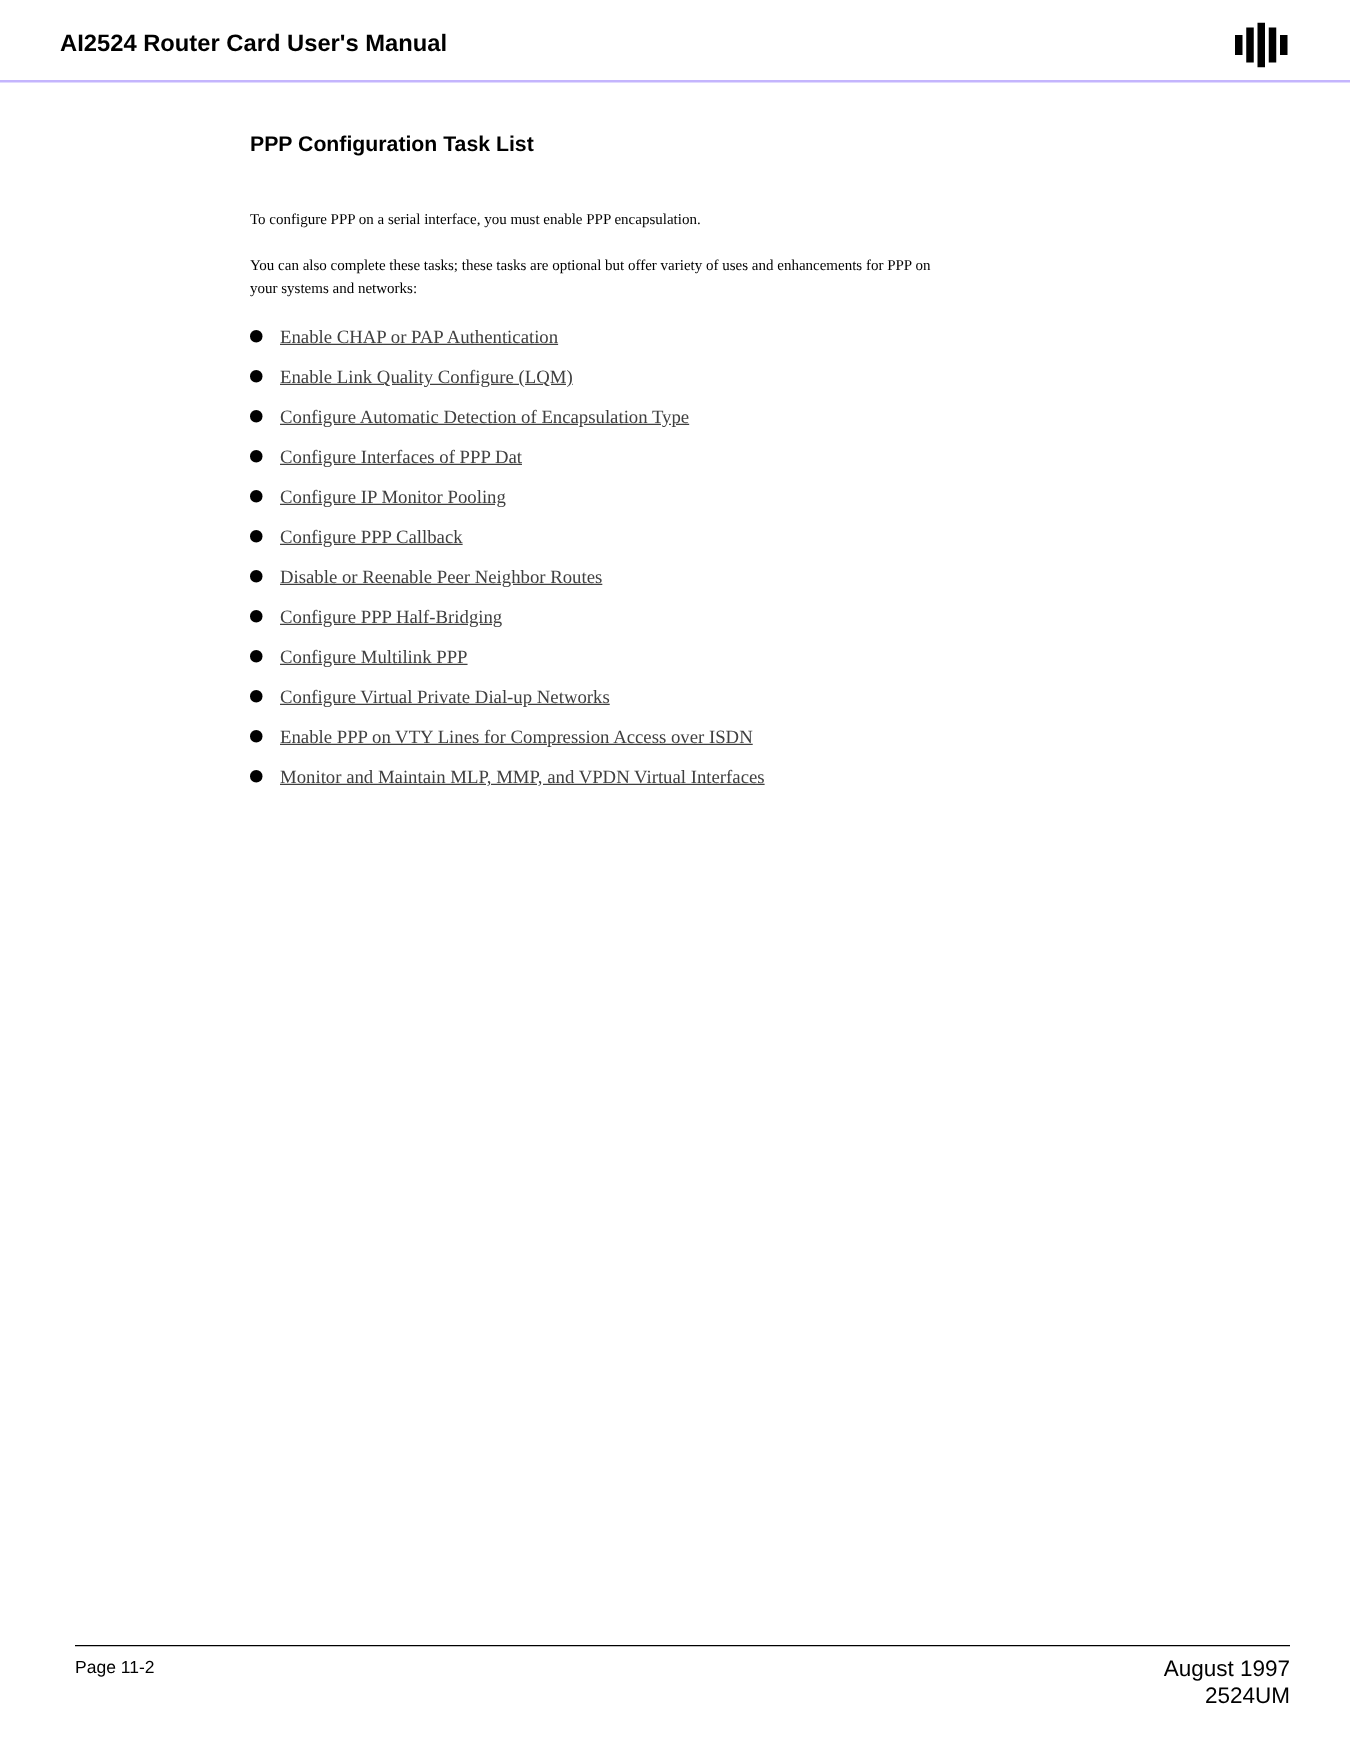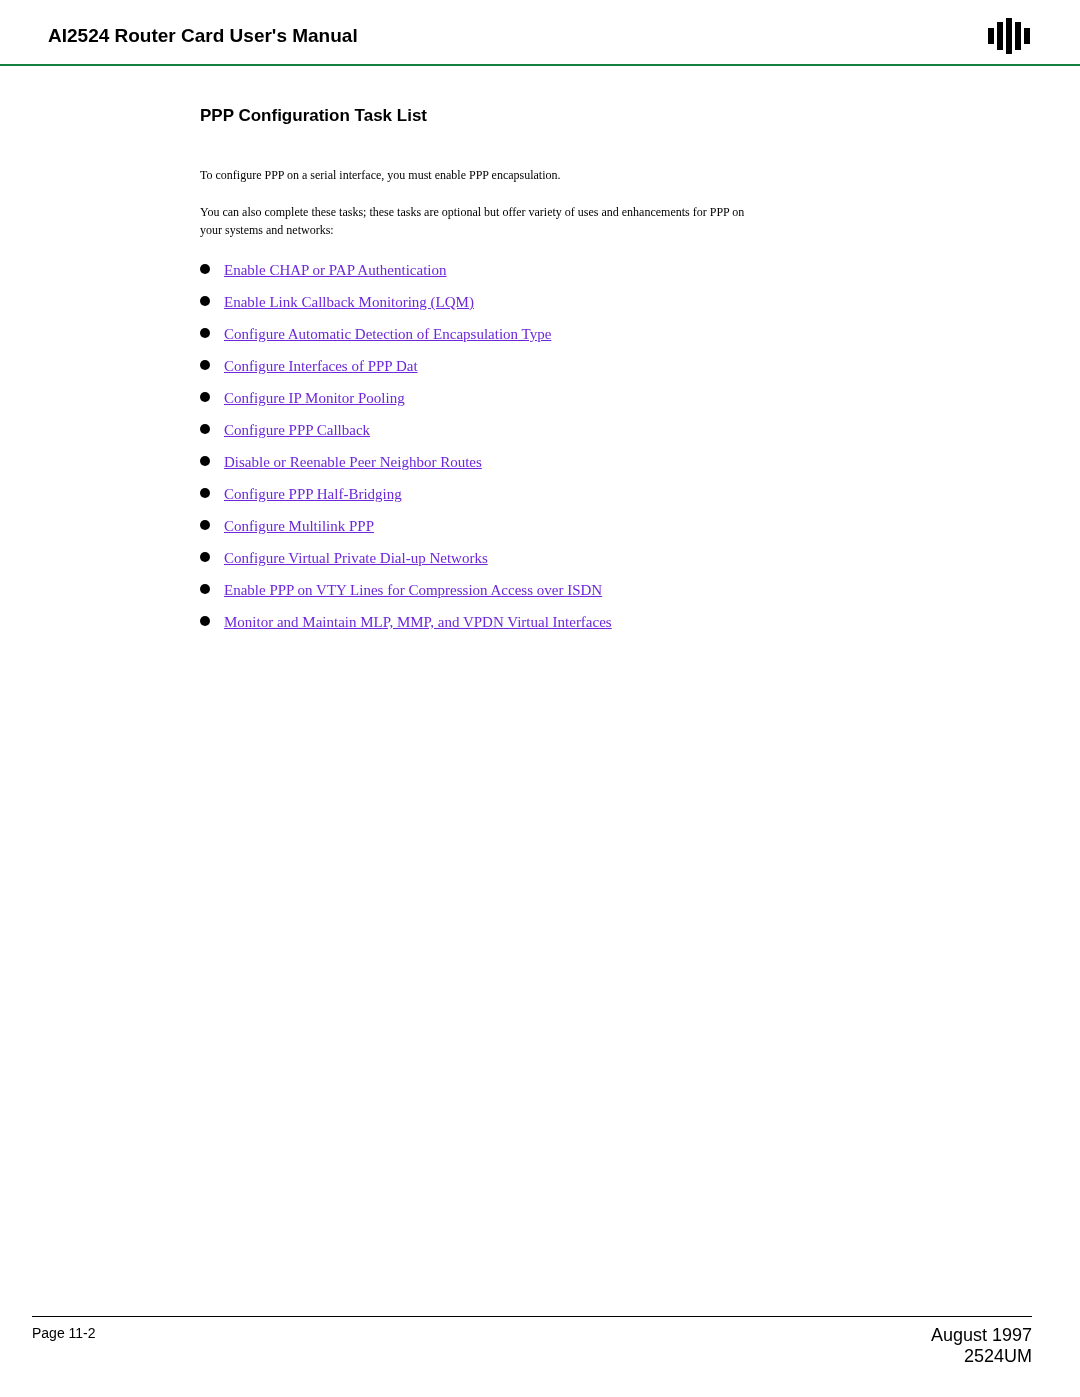--- a/index.html
+++ b/index.html
@@ -25,21 +25,21 @@
       position: relative;
       padding: 0;
     }
 
     
     .header {
       display: flex;
       justify-content: space-between;
       align-items: center;
       padding: 18px 48px 10px 48px;
-      border-bottom: 2px solid #15803d;
+      border-bottom: 2px solid #c4b5fd;
       margin-bottom: 0;
     }
 
     .header-title {
       font-size: 19px;
       font-weight: bold;
       font-family: Arial, Helvetica, sans-serif;
     }
 
     .header-logo {
@@ -84,29 +84,29 @@
       width: 10px;
       height: 10px;
       border-radius: 50%;
       background: #000000;
       flex-shrink: 0;
       margin-top: 4px;
       margin-right: 14px;
     }
 
     .link-item {
-      color: #6d28d9;
+      color: #404040;
       cursor: pointer;
     }
 
     
     .footer {
       position: absolute;
       bottom: 30px;
-      left: 32px;
+      left: 60px;
       right: 48px;
       border-top: 1px solid #000000;
       padding-top: 8px;
       display: flex;
       justify-content: space-between;
       align-items: flex-start;
     }
 
     .footer-left {
       font-size: 14px;
@@ -148,21 +148,21 @@
     <p class="intro-text">You can also complete these tasks; these tasks are optional but offer variety of uses and enhancements for PPP on your systems and networks:</p>
 
     <ul class="bullet-list">
 
     <li>
           <span class="bullet-dot"></span>
           <a class="link-item" href="#">Enable CHAP or PAP Authentication</a>
         </li>
         <li>
           <span class="bullet-dot"></span>
-          <a class="link-item" href="#">Enable Link Callback Monitoring (LQM)</a>
+          <a class="link-item" href="#">Enable Link Quality Configure (LQM)</a>
         </li>
         <li>
           <span class="bullet-dot"></span>
           <a class="link-item" href="#">Configure Automatic Detection of Encapsulation Type</a>
         </li>
         <li>
           <span class="bullet-dot"></span>
           <a class="link-item" href="#">Configure Interfaces of PPP Dat </a>
         </li>
         <li>

